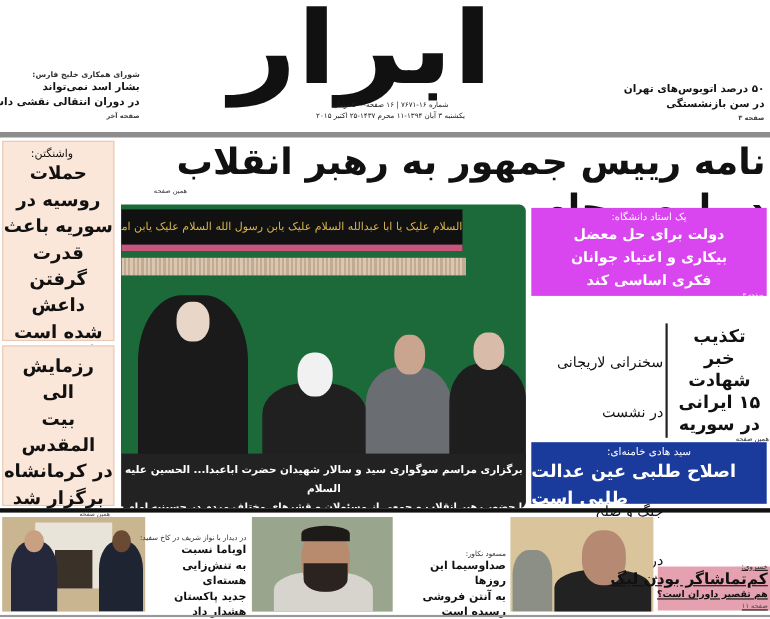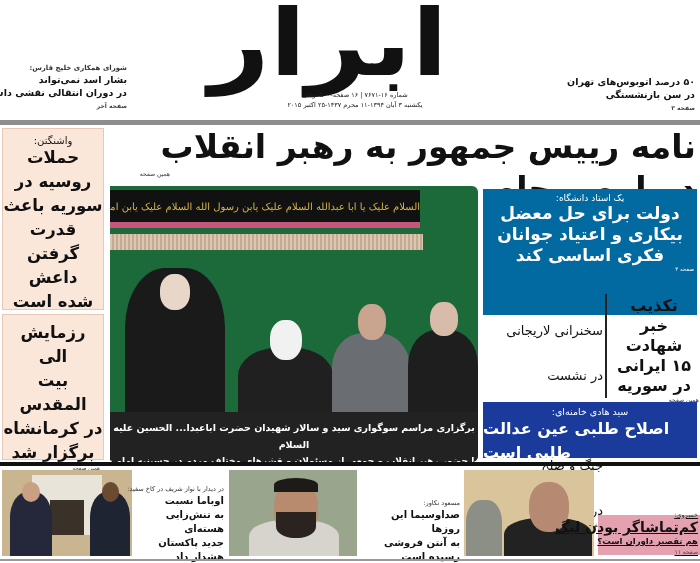--- a/index.html
+++ b/index.html
@@ -15,36 +15,36 @@
   .side-kicker { font-size: 7px; color: #333; line-height: 10px; }
   .side-page { font-size: 6px; color: #444; }
   .rule-gray { left: 0; top: 120px; width: 700px; height: 5px; background: #8d8d8d; }
 
   
   .headline { left: 110px; top: 126px; width: 590px; height: 42px; font-size: 33px; font-weight: 900; line-height: 42px; text-align: right; padding-right: 4px; letter-spacing: -0.5px; }
   .same-page { font-size: 6px; color: #333; }
 
   
   .lbox { left: 2px; width: 102px; background: #fbe7da; border: 1px solid #e8c8b4; }
-  .lbox .kicker { font-size: 10px; text-align: center; margin-top: 6px; }
+  .lbox .kicker { font-size: 10px; text-align: left; margin-top: 6px; padding-left: 25px; }
   .lbox .title { font-size: 16.5px; font-weight: 900; text-align: center; line-height: 24px; }
   .lbox .pg { font-size: 5.5px; color: #444; text-align: right; padding-right: 3px; }
 
   
   .photo { left: 110px; top: 186px; width: 368px; height: 276px; background: #1c6a3a; border-radius: 0 6px 6px 0; overflow: hidden; }
   .banner { position: absolute; left: 0; top: 4px; width: 310px; height: 38px; background: #111; color: #d9b44a; font-family: "DejaVu Serif", serif; font-size: 10px; line-height: 34px; text-align: center; white-space: nowrap; overflow: hidden; border-bottom: 6px solid #c7567c; }
   .banner-fringe { position: absolute; left: 0; top: 48px; width: 313px; height: 16px; background: repeating-linear-gradient(90deg,#d9c7b1 0 2px,#c2ab92 2px 4px); }
   .people { position: absolute; left: 0; top: 82px; width: 368px; height: 150px; }
   .person { position: absolute; bottom: 0; border-radius: 40% 40% 0 0; }
   .caption { position: absolute; left: 0; bottom: 0; width: 368px; height: 50px; background: #222; color: #fff; font-size: 9.5px; font-weight: bold; line-height: 17px; text-align: center; padding-top: 7px; }
 
   
-  .redbox { left: 483px; top: 189px; width: 214px; height: 126px; background: #0369a1; color: #fff; }
+  .redbox { left: 483px; top: 189px; width: 214px; height: 80px; background: #d946ef; color: #fff; }
   .redbox .kicker { font-size: 9px; text-align: center; margin-top: 4px; }
-  .redbox .title { font-size: 17px; font-weight: 900; text-align: center; line-height: 21px; }
+  .redbox .title { font-size: 13px; font-weight: 900; text-align: center; line-height: 21px; }
   .redbox .pg { font-size: 5.5px; text-align: right; padding-right: 3px; }
   .col-story .title { font-size: 13px; font-weight: 400; text-align: right; line-height: 20px; margin-top: 25px; }
   .col-story2 .title { font-size: 16px; font-weight: 900; text-align: center; line-height: 20px; }
   .vdivider { left: 605px; top: 294px; width: 2px; height: 104px; background: #222; }
   .bluebox { left: 483px; top: 402px; width: 214px; height: 56px; background: #1a3b9b; color: #fff; }
   .bluebox .kicker { font-size: 9.5px; text-align: center; margin-top: 4px; }
   .bluebox .title { font-size: 16px; font-weight: 900; text-align: left; line-height: 24px; }
   .bluebox .pg { font-size: 5px; text-align: right; padding-right: 3px; }
 
   

